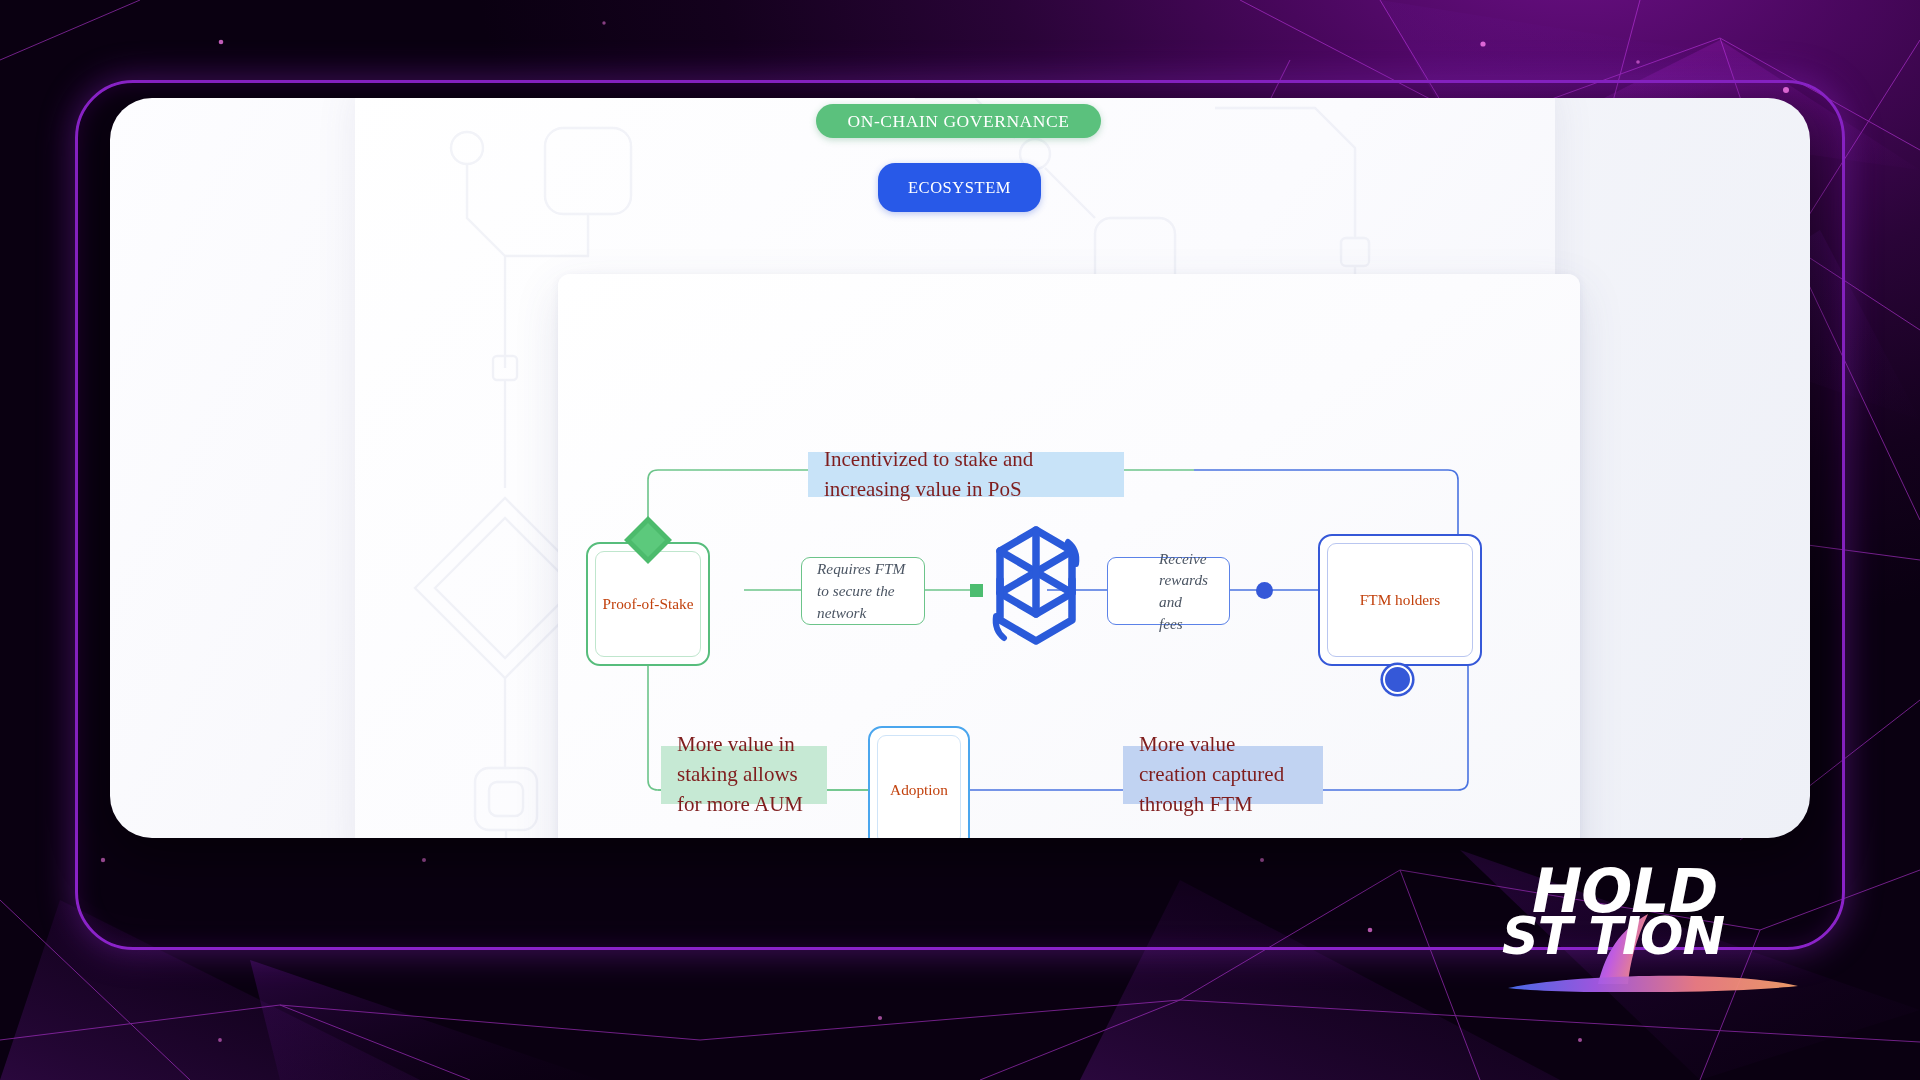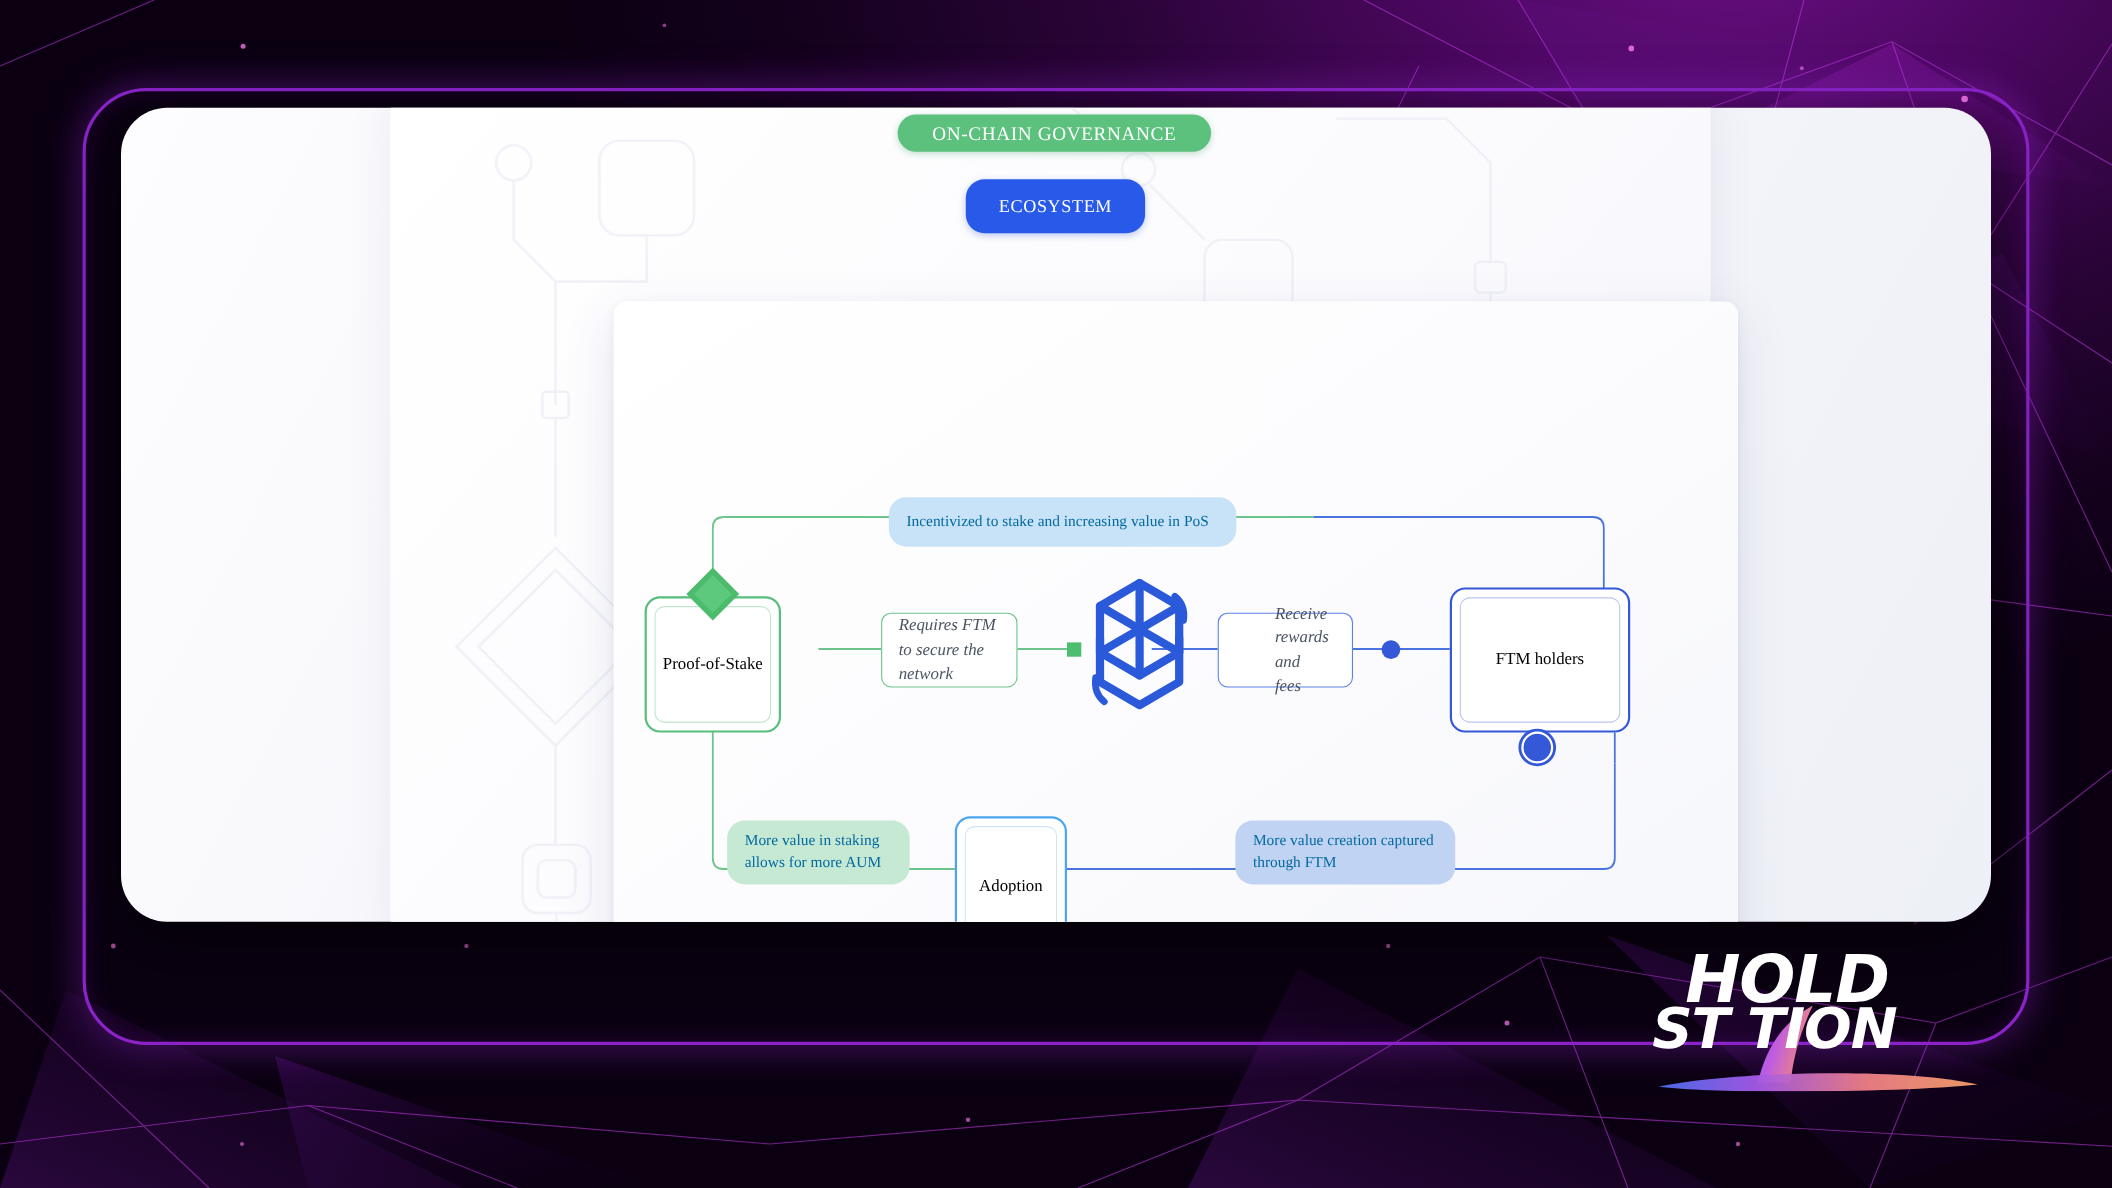--- a/index.html
+++ b/index.html
@@ -115,38 +115,37 @@
     position:absolute; z-index:22;
     border-radius:14px;
     display:flex; align-items:center; justify-content:center;
     background:#fff;
   }
   .node-double .inner{
     position:absolute; inset:7px;
     border-radius:9px;
     background:#fff;
     display:flex; align-items:center; justify-content:center;
-    color:#000000; font-size:15.3px; text-align:center;
+    color:#c2410c; font-size:15.3px; text-align:center;
   }
   #node-pos{ border:2.2px solid #57bd7c; }
   #node-pos .inner{ border:1.2px solid #bfe6cd; }
   #node-holders{ border:2.6px solid #3558d8; }
   #node-holders .inner{ border:1.2px solid #b9c6f0; }
   #node-adoption{ border:2.4px solid #4aa6ee; }
   #node-adoption .inner{ border:1.2px solid #cfe4f8; }
 
   
   .tint{
     position:absolute;
     display:flex; align-items:center;
     padding:0 16px;
-    font-size:14px; line-height:1.42;
-    color:#0369a1;
+    font-size:21px; line-height:1.42;
+    color:#7f1d1d;
     z-index:15;
-    border-radius:16px;
   }
   .tint.blue{ background:#c8e3f8; }
   .tint.blue2{ background:#c1d3f2; }
   .tint.green{ background:#c6e9d4; }
 
   
   .marker{ position:absolute; z-index:26; }
   #marker-green-sq{
     width:13px; height:13px; background:#4dbd70;
   }
@@ -355,21 +354,21 @@
     </div>
 
     <div id="marker-blue-dot" class="marker" style="left:698px; top:308px;"></div>
 
     <div id="node-holders" class="node-double" style="left:760px; top:260px; width:164px; height:132px;text-decoration:underline;">
       <div class="inner">FTM holders</div>
     </div>
 
     <div id="marker-blue-ring" class="marker" style="left:825px; top:391px;"></div>
 
-    <div id="node-adoption" class="node-double" style="left:310px; top:468px; width:102px; height:128px;padding-left:22px;">
+    <div id="node-adoption" class="node-double" style="left:310px; top:452px; width:102px; height:128px;padding-left:22px;">
       <div class="inner">Adoption</div>
     </div>
 
     <div class="tint blue" style="left:250px; top:178px; width:316px; height:45px;">
       <span>Incentivized to stake and increasing value in PoS</span>
     </div>
 
     <div class="tint blue2" style="left:565px; top:472px; width:200px; height:58px;">
       <div style="text-align:left;">
         <span>More value creation</span>

